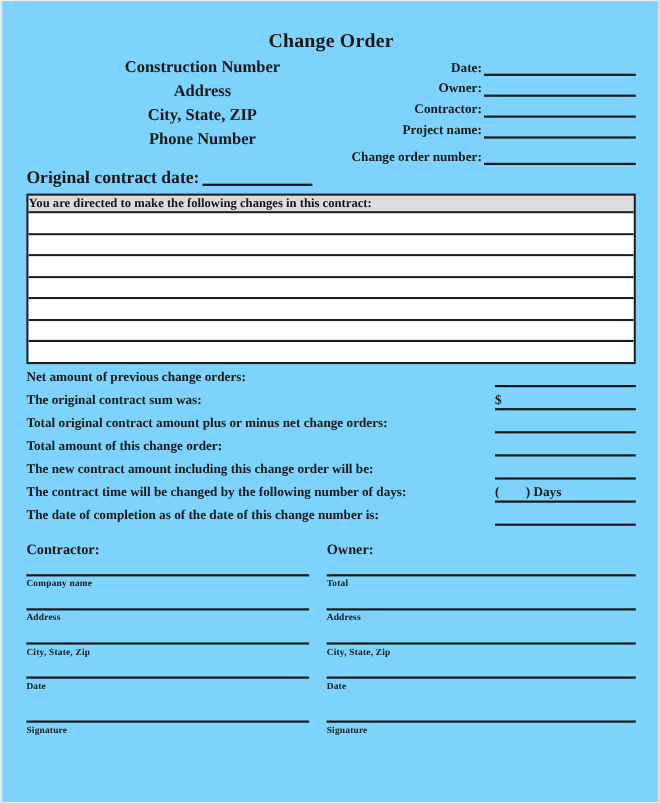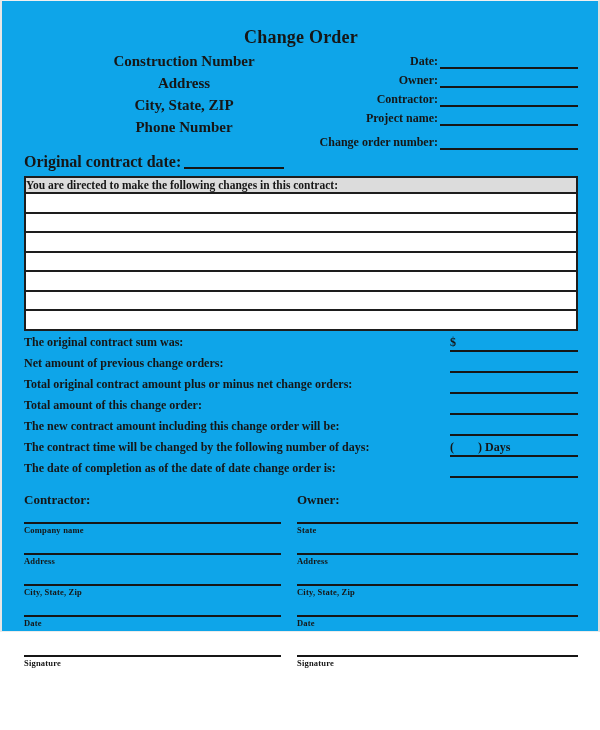--- a/index.html
+++ b/index.html
@@ -5,22 +5,22 @@
 <style>
   html,body{margin:0;padding:0;background:#ffffff;}
   body{
     width:600px;height:730px;
     font-family:"Liberation Serif","DejaVu Serif",serif;
     color:#161616;
     overflow:hidden;
   }
   .page{
     box-sizing:border-box;
-    width:600px;height:632px;
-    background:#0ea5e9;
+    width:600px;height:730px;
+    background:#7dd3fc;
     border-left:2px solid #e7e7e7;
     border-right:2px solid #dedede;
     border-top:1px solid #f0f0f0;
     border-bottom:1px solid #ececec;
     padding:24px 20px 0 22px;
   }
   
   .title{
     margin:2px 0 0 0;
     font-size:18px;font-weight:bold;
@@ -121,45 +121,45 @@
         <div class="ctable-row"></div>
         <div class="ctable-row"></div>
         <div class="ctable-row"></div>
         <div class="ctable-row"></div>
         <div class="ctable-row"></div>
       </div>
   </div>
 
   <div class="amounts">
     <div class="am-row">
+      <span class="am-label">Net amount of previous change orders:</span>
+      <span class="am-value"></span>
+    </div>
+    <div class="am-row">
       <span class="am-label">The original contract sum was:</span>
       <span class="am-value">$</span>
     </div>
     <div class="am-row">
-      <span class="am-label">Net amount of previous change orders:</span>
-      <span class="am-value"></span>
-    </div>
-    <div class="am-row">
       <span class="am-label">Total original contract amount plus or minus net change orders:</span>
       <span class="am-value"></span>
     </div>
     <div class="am-row">
       <span class="am-label">Total amount of this change order:</span>
       <span class="am-value"></span>
     </div>
     <div class="am-row">
       <span class="am-label">The new contract amount including this change order will be:</span>
       <span class="am-value"></span>
     </div>
     <div class="am-row">
       <span class="am-label">The contract time will be changed by the following number of days:</span>
       <span class="am-value">(        ) Days</span>
     </div>
     <div class="am-row">
-      <span class="am-label">The date of completion as of the date of date change order is:</span>
+      <span class="am-label">The date of completion as of the date of this change number is:</span>
       <span class="am-value"></span>
     </div>
   </div>
 
   <div class="sigs">
     <div class="sig-col-left">
       <div class="sig-heading">Contractor:</div>
       <div class="sig-row first">
         <div class="sig-label">Company name</div>
       </div>
@@ -172,21 +172,21 @@
       <div class="sig-row">
         <div class="sig-label">Date</div>
       </div>
       <div class="sig-row signature">
         <div class="sig-label">Signature</div>
       </div>
     </div>
     <div class="sig-col-right">
       <div class="sig-heading">Owner:</div>
       <div class="sig-row first">
-        <div class="sig-label">State</div>
+        <div class="sig-label">Total</div>
       </div>
       <div class="sig-row">
         <div class="sig-label">Address</div>
       </div>
       <div class="sig-row">
         <div class="sig-label">City, State, Zip</div>
       </div>
       <div class="sig-row">
         <div class="sig-label">Date</div>
       </div>

